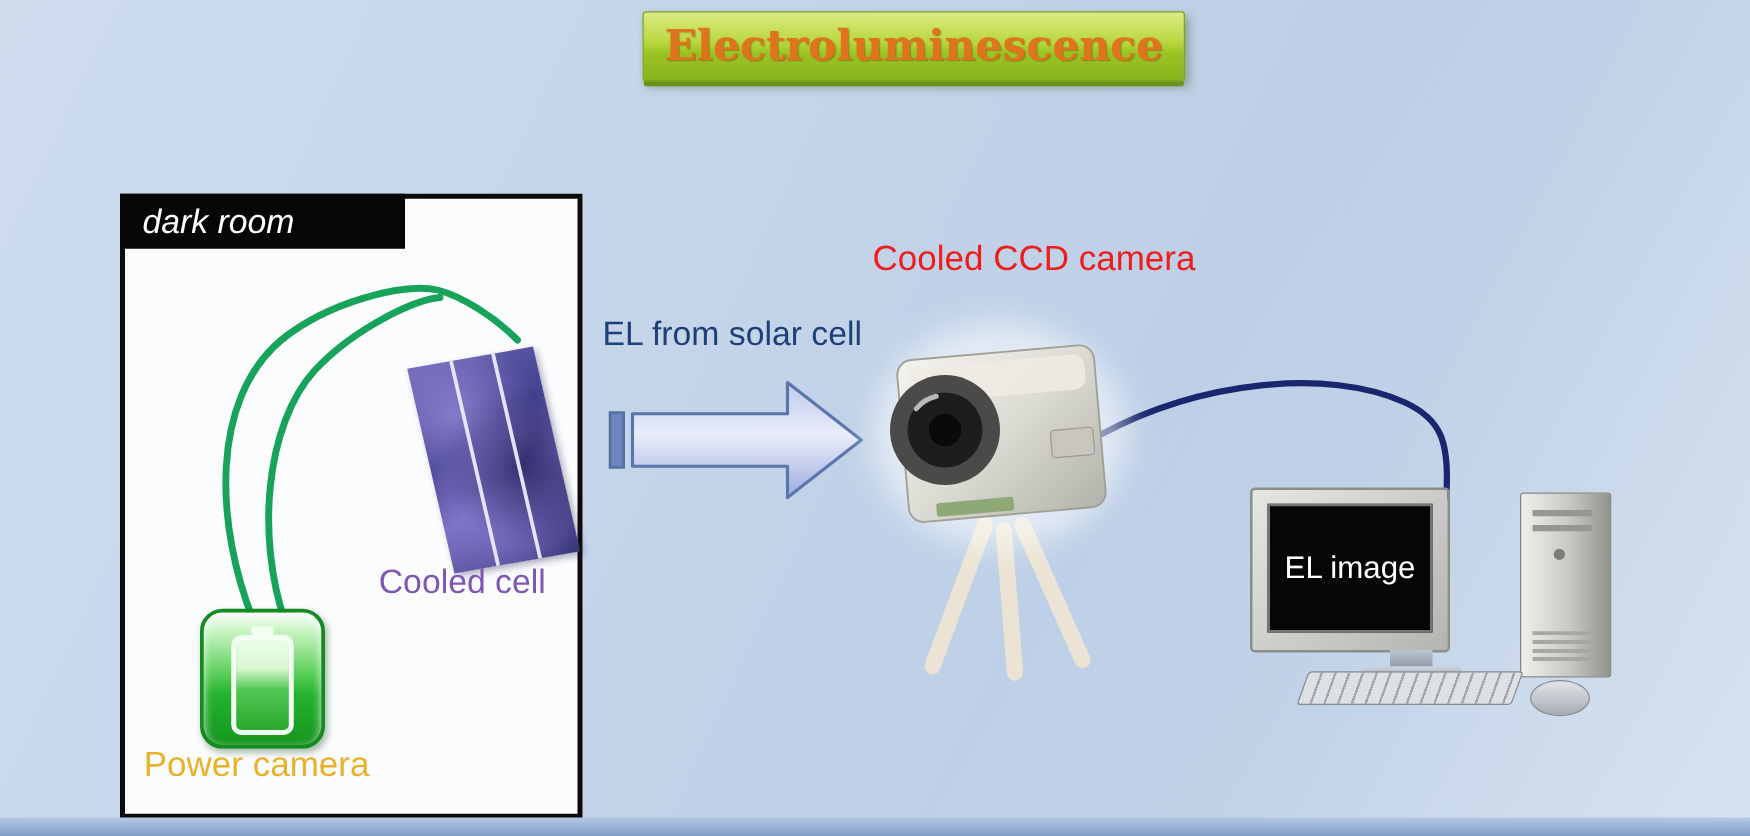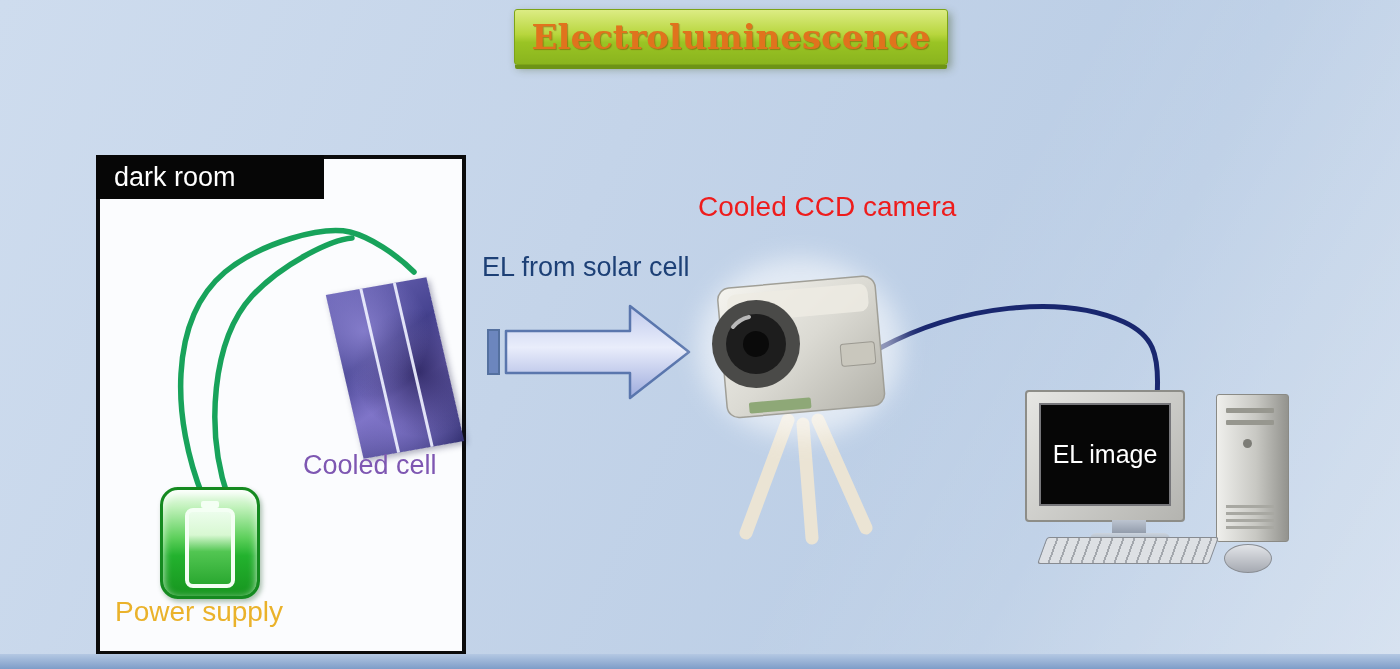--- a/index.html
+++ b/index.html
@@ -15,21 +15,21 @@
     background:linear-gradient(#dcec84 0%,#b8d63e 45%,#9ac424 60%,#8ab41e 100%);
     border:1px solid #7da417;
     box-shadow:0 5px 0 -1px #6d9316, 3px 4px 8px rgba(70,90,40,0.45);
     display:flex;align-items:center;justify-content:center;}
   .banner-text{font-family:"DejaVu Serif",serif;font-weight:bold;font-size:34px;color:#e0731d;
     text-shadow:1px 1px 1px rgba(110,60,0,0.45);white-space:nowrap;}
 
   .darkroom{position:absolute;left:96px;top:155px;width:362px;height:492px;background:#fbfcfe;
     border:4px solid #0b0b0b;box-sizing:content-box;}
   .darkroom-label{position:absolute;left:-4px;top:-4px;width:228px;height:44px;background:#060606;color:#ffffff;
-    font-size:27px;display:flex;align-items:center;padding-left:18px;box-sizing:border-box;}
+    font-size:27px;display:flex;align-items:center;padding-left:18px;box-sizing:border-box;font-style:italic;}
 
   .solarcell{position:absolute;left:344px;top:284px;width:102px;height:168px;transform:rotate(-13deg) skewY(3deg);
     background:
       radial-gradient(circle at 28% 25%, rgba(158,148,226,0.65), rgba(158,148,226,0) 45%),
       radial-gradient(circle at 72% 55%, rgba(30,24,80,0.75), rgba(30,24,80,0) 55%),
       radial-gradient(circle at 45% 82%, rgba(140,128,216,0.6), rgba(140,128,216,0) 45%),
       linear-gradient(155deg,#6c66b6 0%,#45428f 38%,#7a70c2 62%,#302e6e 100%);
     box-shadow:2px 3px 6px rgba(30,30,70,0.35);}
   .busbar{position:absolute;top:0;width:3px;height:100%;background:rgba(238,240,255,0.92);}
   .busbar.b1{left:33%;} .busbar.b2{left:67%;}
@@ -46,21 +46,21 @@
 
   .overlay{position:absolute;left:0;top:0;}
 
   .diagram-label{position:absolute;white-space:nowrap;}
   .solar-label{left:303px;top:450px;font-size:27px;color:#7e57b2;}
   .power-label{left:115px;top:596px;font-size:28px;color:#eab22b;}
   .el-label{left:482px;top:252px;font-size:27px;color:#1d4076;}
   .ccd-label{left:698px;top:191px;font-size:28px;color:#ee1c1c;}
 
   .monitor{position:absolute;left:1000px;top:390px;width:160px;height:132px;border-radius:4px;
-    background:linear-gradient(135deg,#e6e6e3,#b4b4b0);border:2px solid #8d8d88;box-sizing:border-box;margin-left:25px;}
+    background:linear-gradient(135deg,#e6e6e3,#b4b4b0);border:2px solid #8d8d88;box-sizing:border-box;}
   .screen{position:absolute;left:12px;top:11px;right:12px;bottom:14px;background:#060606;border:2px solid #76767a;
     display:flex;align-items:center;justify-content:center;}
   .screen-text{color:#ffffff;font-size:25px;white-space:nowrap;}
   .monitor-neck{position:absolute;left:1112px;top:520px;width:34px;height:15px;
     background:linear-gradient(#bcc4d0,#8c96a6);}
   .monitor-base{position:absolute;left:1090px;top:533px;width:80px;height:13px;border-radius:6px;
     background:linear-gradient(#ccd4de,#90a0b2);}
 
   .tower{position:absolute;left:1216px;top:394px;width:73px;height:148px;border-radius:3px;border:1px solid #8a8a85;
     background:linear-gradient(90deg,#efefec 0%,#c8c8c3 55%,#93938e 100%);box-sizing:border-box;}
@@ -145,21 +145,21 @@
       <circle cx="756" cy="344" r="13" fill="#0a0a0a"></circle>
       <path d="M 733 327 A 29 29 0 0 1 749 317" stroke="#b9b9b9" stroke-width="4" fill="none" stroke-linecap="round"></path>
     </g>
   </svg>
 
   <div class="powersupply">
     <div class="battery"></div>
   </div>
 
   <div class="diagram-label solar-label">Cooled cell</div>
-  <div class="diagram-label power-label">Power supply</div>
+  <div class="diagram-label power-label">Power camera</div>
   <div class="diagram-label ccd-label">Cooled CCD camera</div>
   <div class="diagram-label el-label">EL from solar cell</div>
 
   <div class="monitor">
     <div class="screen">
       <span class="screen-text">EL image</span>
     </div>
   </div>
   <div class="monitor-neck"></div>
   <div class="monitor-base"></div>

